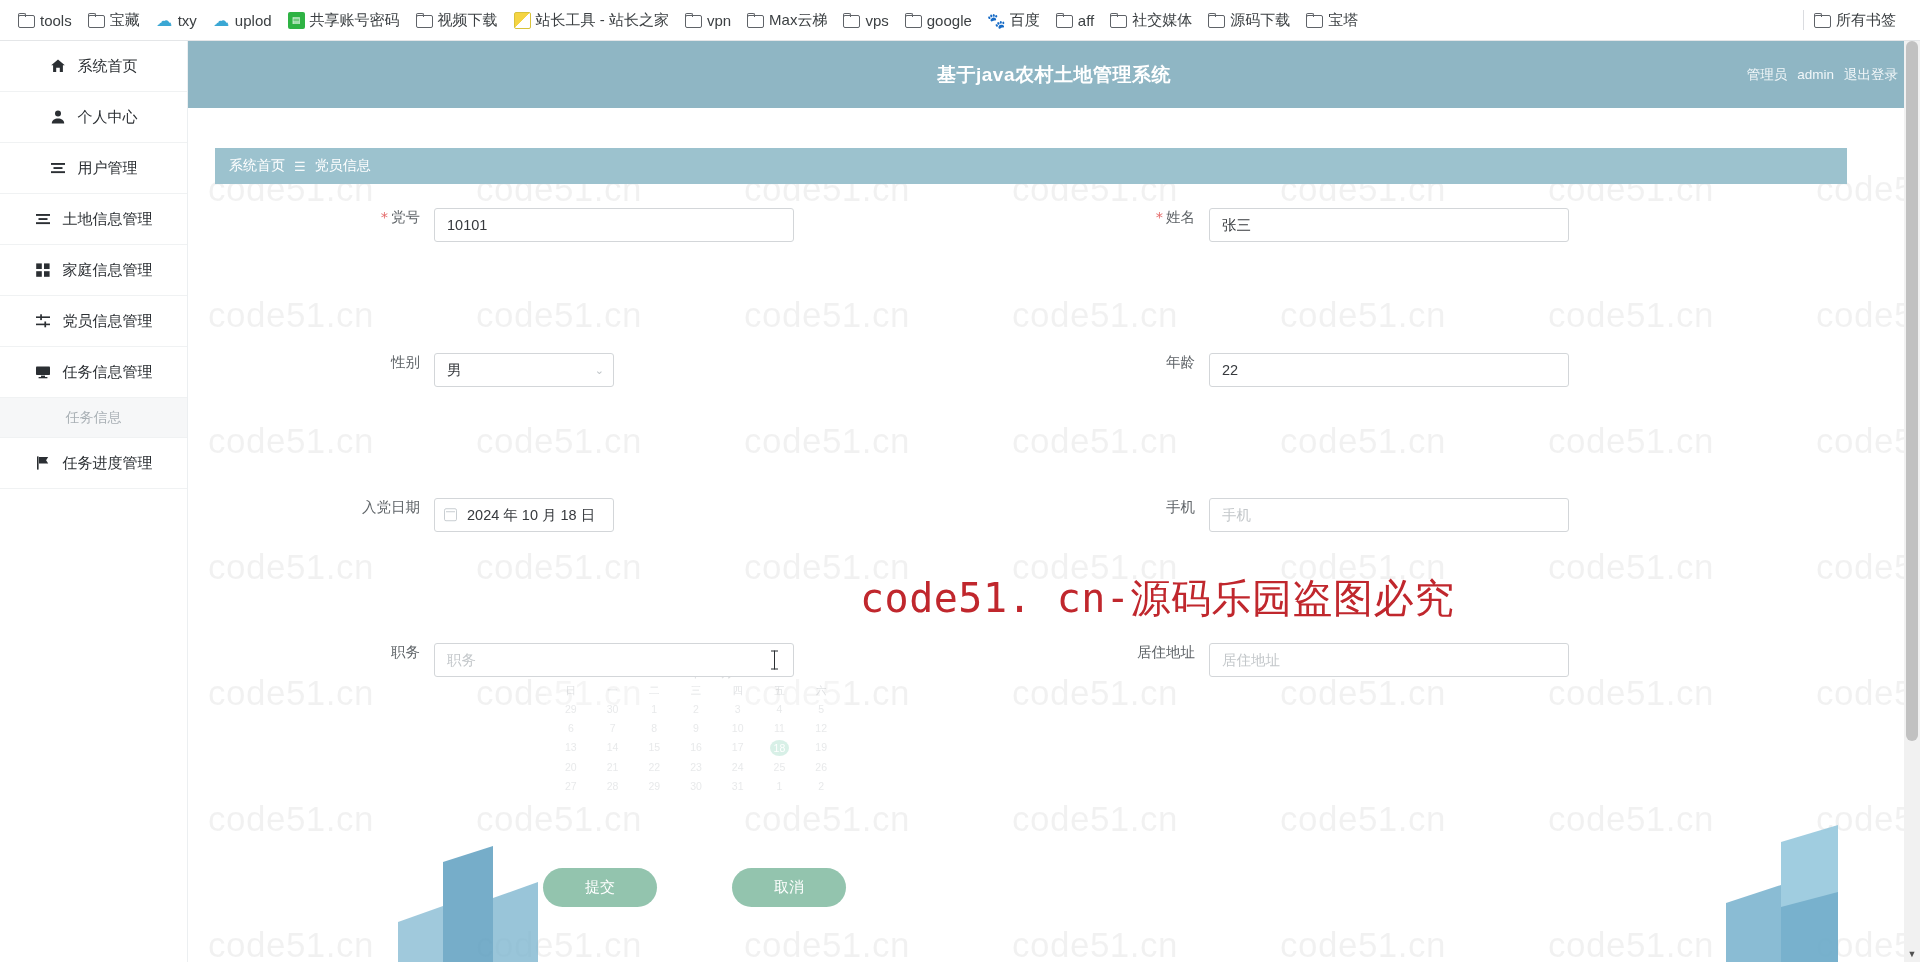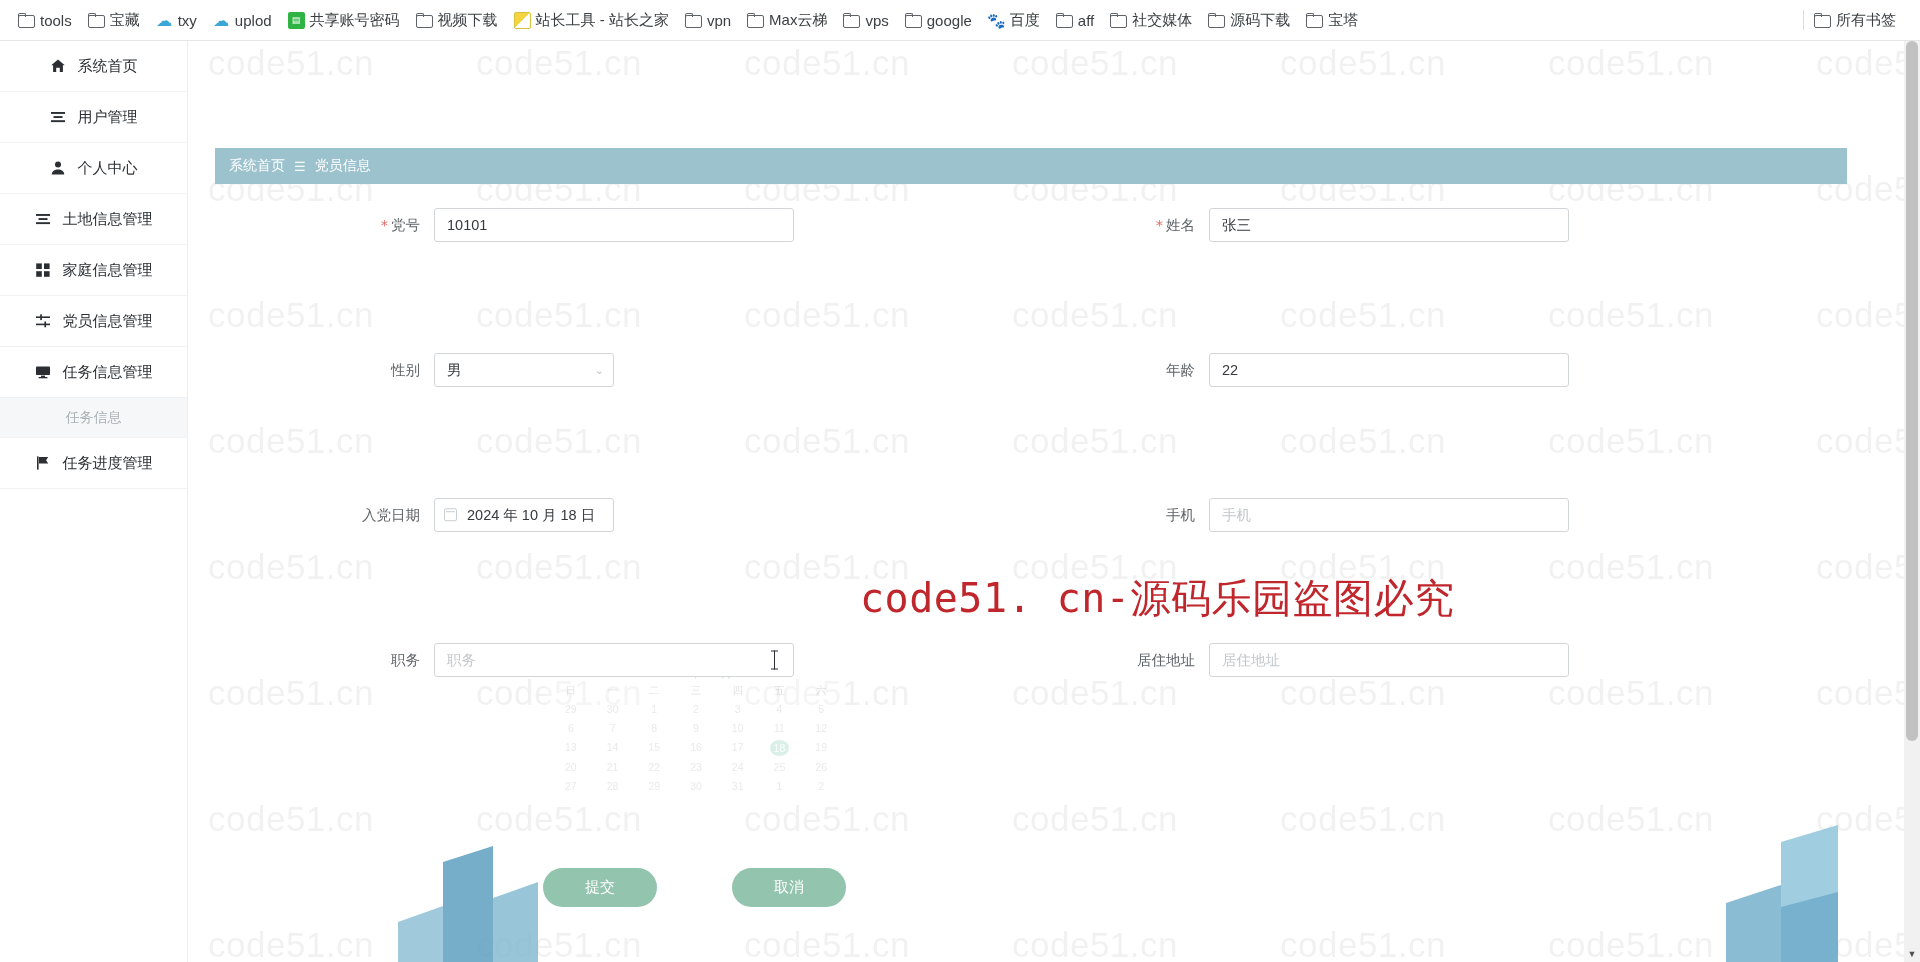--- a/index.html
+++ b/index.html
@@ -112,21 +112,21 @@
   .bc-sep { font-size: 13px; opacity: 0.92; }
 
   
   .form {
     position: absolute; left: 0; top: 100px; width: 1732px; z-index: 6;
   }
   .form-row {
     position: relative; height: 145px;
   }
   .field {
-    position: absolute; display: flex; align-items: center;
+    position: absolute; display: flex; 
   }
   .field.left  { left: 130px; }
   .field.right { left: 905px; }
   .flabel {
     width: 116px; text-align: right; padding-right: 14px;
     font-size: 14.5px; color: #5f6468; white-space: nowrap;
   }
   .flabel .req { color: #e46a6a; margin-right: 3px; font-family: "DejaVu Sans", sans-serif;}
   .fctl { position: relative; }
   .fctl input {
@@ -377,35 +377,35 @@
           <span class="mi-ico">
             <svg width="16" height="16" viewBox="0 0 16 16" fill="#2b2f33">
               <path d="M8 1.6 1.2 7.2h1.9V14h3.1V9.8h3.6V14h3.1V7.2h1.9z"></path>
             </svg>
           </span>
           <span>系统首页</span>
         </div>
         <div class="menu-item">
           <span class="mi-ico">
             <svg width="16" height="16" viewBox="0 0 16 16" fill="#2b2f33">
+              <circle cx="8" cy="4.6" r="3"></circle>
+              <path d="M1.8 14.4c0-3.4 2.8-5 6.2-5s6.2 1.6 6.2 5z"></path>
+            </svg>
+          </span>
+          <span>个人中心</span>
+        </div>
+        <div class="menu-item">
+          <span class="mi-ico">
+            <svg width="16" height="16" viewBox="0 0 16 16" fill="#2b2f33">
               <rect x="1" y="3" width="14" height="1.9"></rect>
               <rect x="3.5" y="7.1" width="9" height="1.9"></rect>
               <rect x="1" y="11.2" width="14" height="1.9"></rect>
             </svg>
           </span>
           <span>用户管理</span>
-        </div>
-        <div class="menu-item">
-          <span class="mi-ico">
-            <svg width="16" height="16" viewBox="0 0 16 16" fill="#2b2f33">
-              <circle cx="8" cy="4.6" r="3"></circle>
-              <path d="M1.8 14.4c0-3.4 2.8-5 6.2-5s6.2 1.6 6.2 5z"></path>
-            </svg>
-          </span>
-          <span>个人中心</span>
         </div>
         <div class="menu-item">
           <span class="mi-ico">
             <svg width="16" height="16" viewBox="0 0 16 16" fill="#2b2f33">
               <rect x="1" y="3" width="14" height="1.9"></rect>
               <rect x="3.5" y="7.1" width="9" height="1.9"></rect>
               <rect x="1" y="11.2" width="14" height="1.9"></rect>
             </svg>
           </span>
           <span>土地信息管理</span>
@@ -450,20 +450,28 @@
             <svg width="16" height="16" viewBox="0 0 16 16" fill="#2b2f33">
               <rect x="2" y="1.4" width="1.6" height="13.2"></rect>
               <path d="M4 2.1h9.2l-2.1 3.2 2.1 3.2H4z"></path>
             </svg>
           </span>
           <span>任务进度管理</span>
         </div>
       </div>
   </div>
 
+  <div class="header">
+    <div class="header-title">基于java农村土地管理系统</div>
+    <div class="header-right">
+      <span>管理员</span>
+      <span>admin</span>
+      <span>退出登录</span>
+    </div>
+  </div>
 
   <div class="content">
 
     <div class="breadcrumb">
       <span>系统首页</span>
       <span class="bc-sep">☰</span>
       <span>党员信息</span>
     </div>
 
     <svg class="towers left" width="200" height="160">

